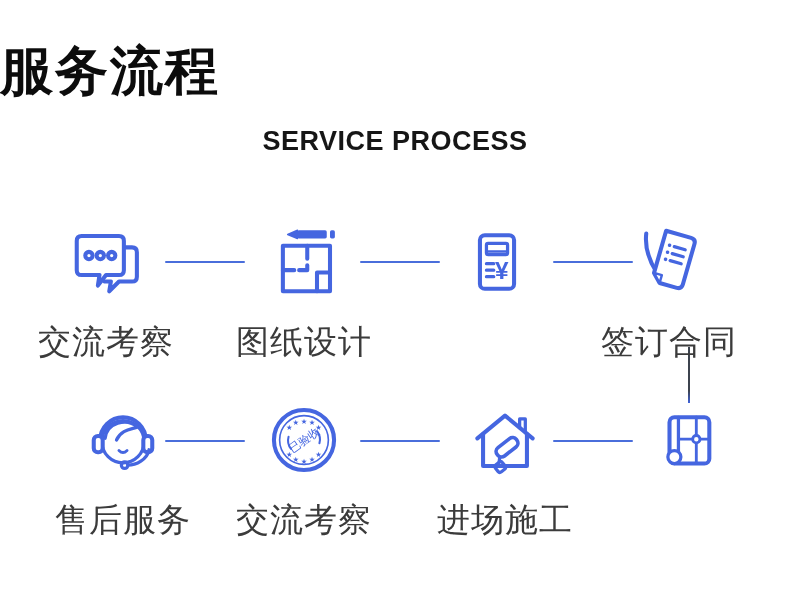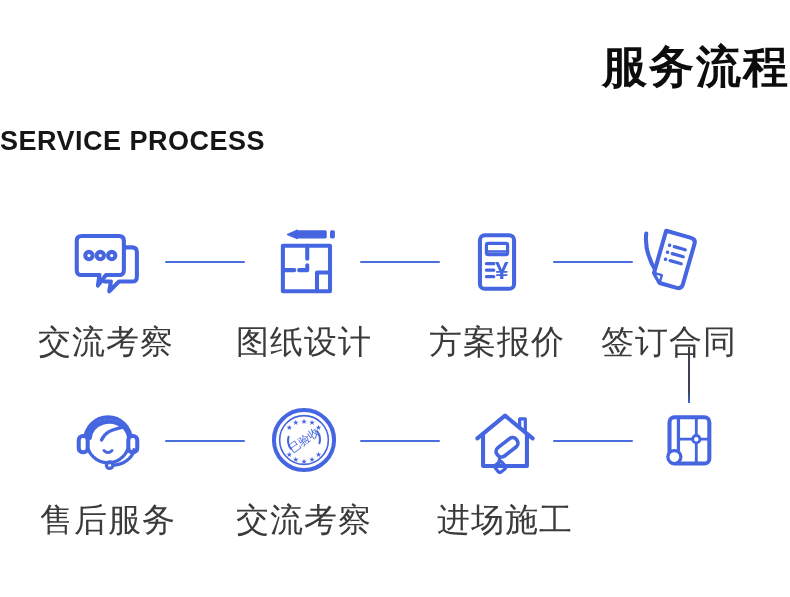--- a/index.html
+++ b/index.html
@@ -1,25 +1,25 @@
 <!DOCTYPE html>
 <html><head>
 <meta charset="utf-8">
 <style>
   html,body{margin:0;padding:0;background:#ffffff;}
   #canvas{
     position:relative;width:790px;height:597px;background:#ffffff;overflow:hidden;
     font-family:"Liberation Sans",sans-serif;
   }
   .title{
-    position:absolute;top:42px;left:0;width:100%;text-align:right;
-    font-size:45px;font-weight:900;color:#0c0c0c;letter-spacing:2px;line-height:1.1;
+    position:absolute;top:42px;left:0;width:100%;text-align:left;
+    font-size:53px;font-weight:900;color:#0c0c0c;letter-spacing:2px;line-height:1.1;
   }
   .subtitle{
-    position:absolute;top:126px;left:0;width:100%;text-align:left;
+    position:absolute;top:126px;left:0;width:100%;text-align:center;
     font-size:27px;font-weight:600;color:#161616;letter-spacing:0.5px;
   }
   .step{position:absolute;width:180px;text-align:center;}
   .step .icon{width:78px;height:78px;margin:0 auto;color:#4566e0;}
   .step .icon svg{width:100%;height:100%;display:block;}
   .step .label{
     margin-top:19px;font-size:33px;color:#3b3b3b;letter-spacing:1px;white-space:nowrap;
   }
   .row1{top:223px;}
   .row2{top:401px;}
@@ -80,21 +80,20 @@
   <div class="step row1" style="left:407px;">
     <div class="icon">
       <svg viewBox="0 0 96 96" fill="none" stroke="currentColor" stroke-width="5" stroke-linecap="round" stroke-linejoin="round">
         <rect x="27" y="15" width="42" height="66" rx="6"></rect>
         <rect x="35" y="25" width="26" height="14" rx="2" stroke-width="4"></rect>
         <path d="M37 35 H59" stroke-width="3"></path>
         <path d="M35 50 H44 M35 58 H44 M35 66 H44" stroke-width="4"></path>
         <text x="54" y="69" font-size="30" font-weight="bold" fill="currentColor" stroke="none" text-anchor="middle">¥</text>
       </svg>
     </div>
-    <div class="label">方案报价</div>
   </div>
 
   <div class="step row1" style="left:579px;">
     <div class="icon">
       <svg viewBox="0 0 96 96" fill="none" stroke="currentColor" stroke-width="5" stroke-linecap="round" stroke-linejoin="round">
         <path d="M20 13 C18 30 24 47 33 61" stroke-width="5"></path>
         <path d="M33 61 l7 7" stroke-width="4"></path>
         <g transform="rotate(16 48 48)">
           <path d="M34 12 H66 Q72 12 72 18 V70 Q72 76 66 76 H44 L34 66 V12 Z" fill="#ffffff"></path>
           <path d="M34 66 H44 V76 Z" fill="#ffffff" stroke-width="3"></path>
@@ -103,21 +102,21 @@
           <circle cx="43" cy="37" r="2.2" fill="currentColor" stroke="none"></circle>
           <path d="M49 37 H63" stroke-width="4"></path>
           <circle cx="43" cy="46" r="2.2" fill="currentColor" stroke="none"></circle>
           <path d="M49 46 H63" stroke-width="4"></path>
         </g>
       </svg>
     </div>
     <div class="label">签订合同</div>
   </div>
 
-  <div class="step row2" style="left:18px;">
+  <div class="step row2" style="left:33px;">
     <div class="icon">
       <svg viewBox="0 0 96 96" fill="none" stroke="currentColor" stroke-width="5" stroke-linecap="round" stroke-linejoin="round">
         <circle cx="48" cy="50" r="26" stroke-width="4"></circle>
         <path d="M26 46 C28 27 52 20 66 32 C58 35 46 35 40 48" stroke-width="4"></path>
         <path d="M43 61 q5 5 10 0" stroke-width="3.5"></path>
         <path d="M20 48 a28 28 0 0 1 56 0"></path>
         <rect x="12" y="43" width="11" height="20" rx="5" fill="#ffffff"></rect>
         <rect x="73" y="43" width="11" height="20" rx="5" fill="#ffffff"></rect>
         <path d="M80 60 C78 72 64 79 54 79" stroke-width="4"></path>
         <circle cx="50" cy="79" r="4" stroke-width="4"></circle>

